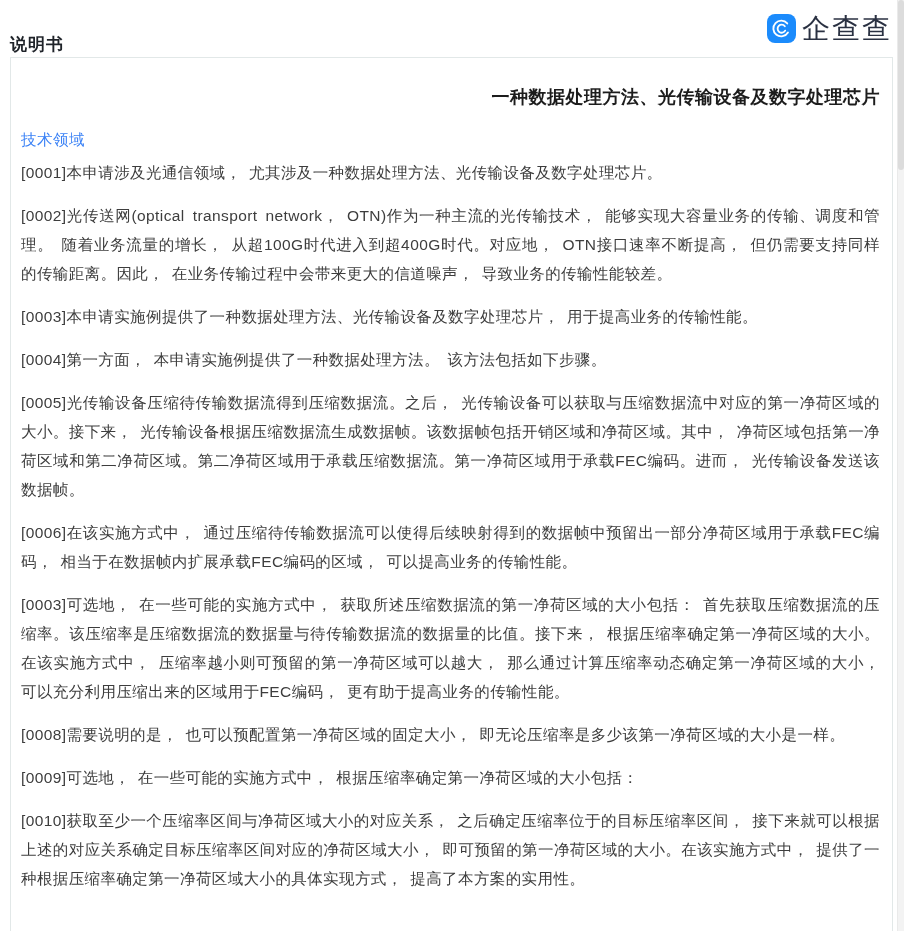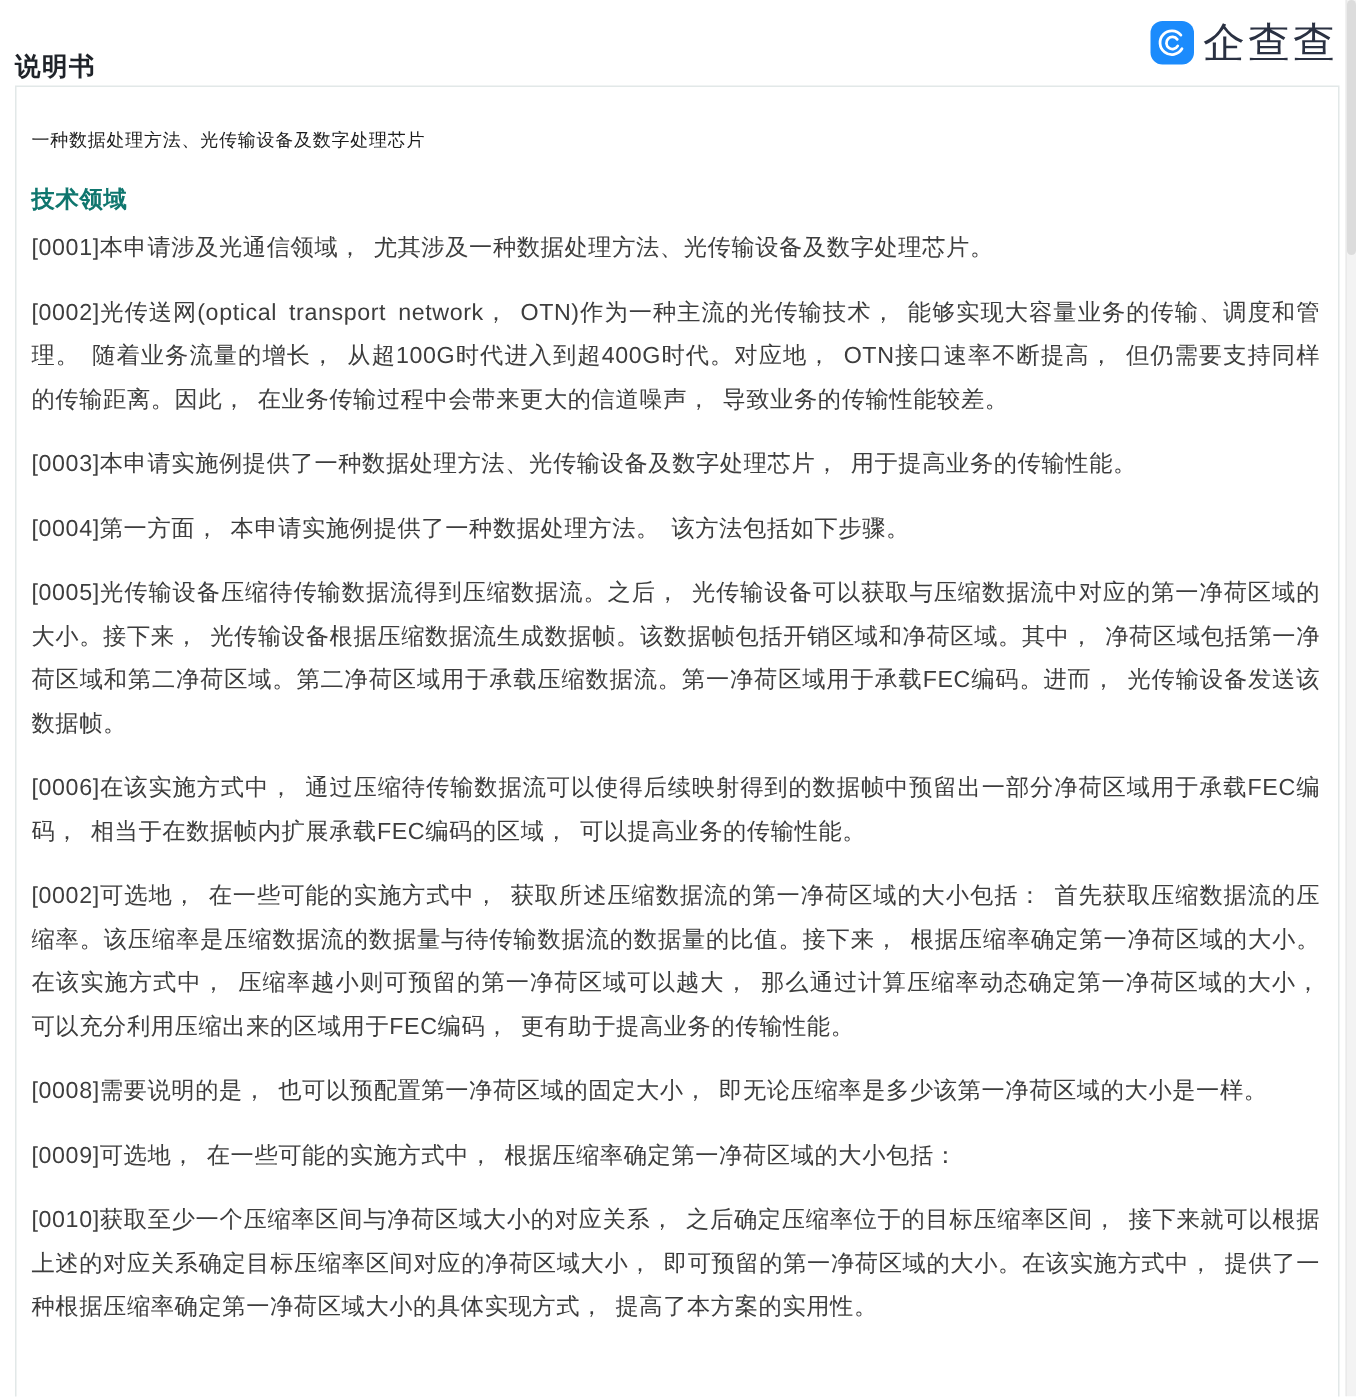--- a/index.html
+++ b/index.html
@@ -45,27 +45,27 @@
   
   .panel{
     margin:0 11px 0 10px;
     border:1px solid var(--border);
     background:#ffffff;
     padding:27px 12px 40px 10px;
     min-height:880px;
   }
   .doc-title{
     margin:0 0 6px 0;
-    text-align:left;
-    font-size:12px;font-weight:400;color:#1c1c1c;
+    text-align:right;
+    font-size:18px;font-weight:700;color:#1c1c1c;
     letter-spacing:0.5px;
   }
   .sec-heading{
     margin:21px 0 7px 0;
-    font-size:15.5px;font-weight:700;color:#0f766e;
+    font-size:15.5px;font-weight:400;color:#3b82f6;
     letter-spacing:0.5px;
   }
   .para{
     margin:0 0 14px 0;
     font-size:15.5px;line-height:29px;color:var(--text);
     text-align:justify;
     word-break:break-all;
     letter-spacing:0.4px;
     word-spacing:3px;
   }
@@ -102,21 +102,21 @@
 <div class="panel">
   <h1 class="doc-title">一种数据处理方法、光传输设备及数字处理芯片</h1>
   <div>
       <h2 class="sec-heading">技术领域</h2>
       <p class="para">[0001]本申请涉及光通信领域， 尤其涉及一种数据处理方法、光传输设备及数字处理芯片。</p>
       <p class="para">[0002]光传送网(optical transport network， OTN)作为一种主流的光传输技术， 能够实现大容量业务的传输、调度和管理。 随着业务流量的增长， 从超100G时代进入到超400G时代。对应地， OTN接口速率不断提高， 但仍需要支持同样的传输距离。因此， 在业务传输过程中会带来更大的信道噪声， 导致业务的传输性能较差。</p>
       <p class="para">[0003]本申请实施例提供了一种数据处理方法、光传输设备及数字处理芯片， 用于提高业务的传输性能。</p>
       <p class="para">[0004]第一方面， 本申请实施例提供了一种数据处理方法。 该方法包括如下步骤。</p>
       <p class="para">[0005]光传输设备压缩待传输数据流得到压缩数据流。之后， 光传输设备可以获取与压缩数据流中对应的第一净荷区域的大小。接下来， 光传输设备根据压缩数据流生成数据帧。该数据帧包括开销区域和净荷区域。其中， 净荷区域包括第一净荷区域和第二净荷区域。第二净荷区域用于承载压缩数据流。第一净荷区域用于承载FEC编码。进而， 光传输设备发送该数据帧。</p>
       <p class="para">[0006]在该实施方式中， 通过压缩待传输数据流可以使得后续映射得到的数据帧中预留出一部分净荷区域用于承载FEC编码， 相当于在数据帧内扩展承载FEC编码的区域， 可以提高业务的传输性能。</p>
-      <p class="para">[0002]可选地， 在一些可能的实施方式中， 获取所述压缩数据流的第一净荷区域的大小包括： 首先获取压缩数据流的压缩率。该压缩率是压缩数据流的数据量与待传输数据流的数据量的比值。接下来， 根据压缩率确定第一净荷区域的大小。在该实施方式中， 压缩率越小则可预留的第一净荷区域可以越大， 那么通过计算压缩率动态确定第一净荷区域的大小， 可以充分利用压缩出来的区域用于FEC编码， 更有助于提高业务的传输性能。</p>
+      <p class="para">[0003]可选地， 在一些可能的实施方式中， 获取所述压缩数据流的第一净荷区域的大小包括： 首先获取压缩数据流的压缩率。该压缩率是压缩数据流的数据量与待传输数据流的数据量的比值。接下来， 根据压缩率确定第一净荷区域的大小。在该实施方式中， 压缩率越小则可预留的第一净荷区域可以越大， 那么通过计算压缩率动态确定第一净荷区域的大小， 可以充分利用压缩出来的区域用于FEC编码， 更有助于提高业务的传输性能。</p>
       <p class="para">[0008]需要说明的是， 也可以预配置第一净荷区域的固定大小， 即无论压缩率是多少该第一净荷区域的大小是一样。</p>
       <p class="para">[0009]可选地， 在一些可能的实施方式中， 根据压缩率确定第一净荷区域的大小包括：</p>
       <p class="para">[0010]获取至少一个压缩率区间与净荷区域大小的对应关系， 之后确定压缩率位于的目标压缩率区间， 接下来就可以根据上述的对应关系确定目标压缩率区间对应的净荷区域大小， 即可预留的第一净荷区域的大小。在该实施方式中， 提供了一种根据压缩率确定第一净荷区域大小的具体实现方式， 提高了本方案的实用性。</p>
     </div>
 </div>
 
 <div class="scrollbar">
   <div class="scrollbar-thumb"></div>
 </div>
 

